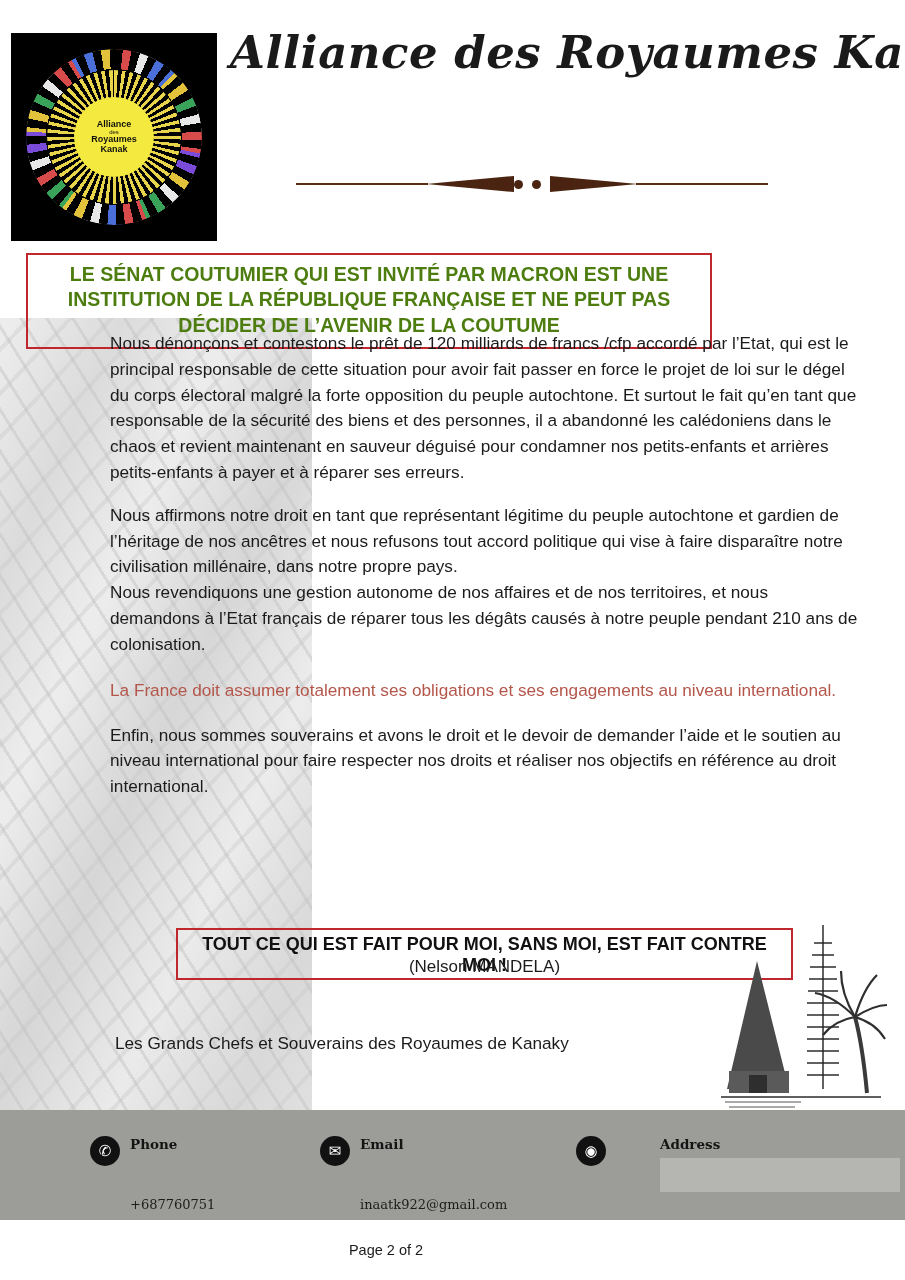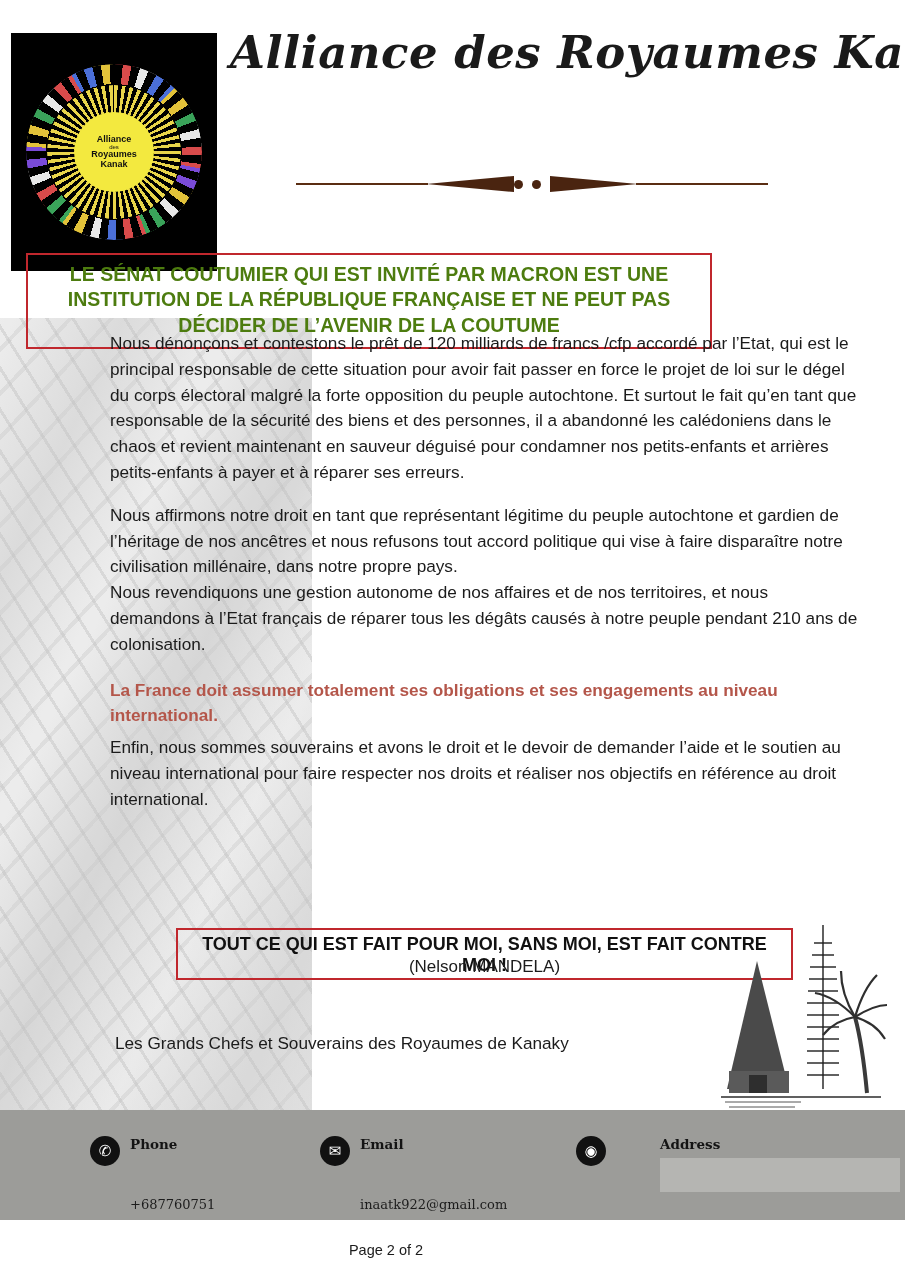--- a/index.html
+++ b/index.html
@@ -50,21 +50,21 @@
     left: 0;
     top: 0;
     width: 905px;
     height: 245px;
   }
   .logo-box {
     position: absolute;
     left: 11px;
     top: 33px;
     width: 206px;
-    height: 238px;
+    height: 208px;
     background: #000;
     overflow: hidden;
     text-decoration: underline;
   }
   .logo-dots {
     position: absolute;
     left: 50%;
     top: 50%;
     width: 190px;
     height: 190px;
@@ -214,23 +214,23 @@
   .para {
     font-size: 17.2px;
     line-height: 1.5;
     color: #1b1b1b;
     margin: 0 0 17px 0;
     text-align: left;
   }
   .para.tight { margin-bottom: 0; }
   .para.highlight {
     color: #b4564a;
-    font-weight: bold;
+    font-weight: normal;
     margin-top: 20px;
-    margin-bottom: 8px;
+    margin-bottom: 20px;
     line-height: 1.45;
   }
 
   
   .quote-box {
     position: absolute;
     left: 176px;
     top: 928px;
     width: 617px;
     box-sizing: border-box;

